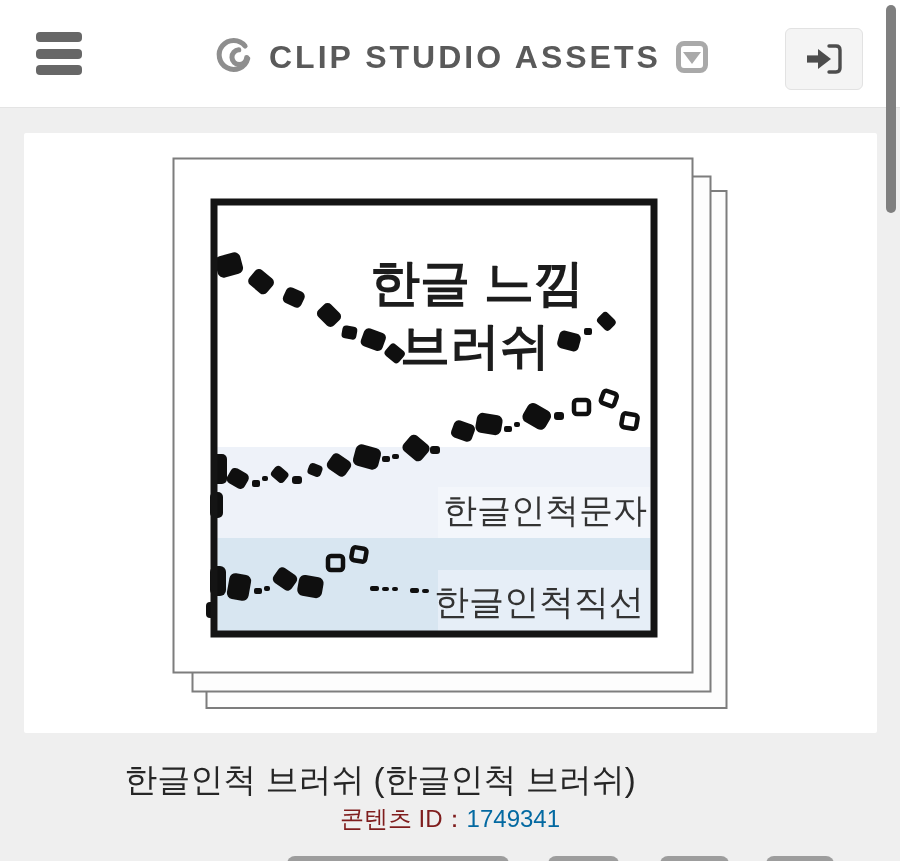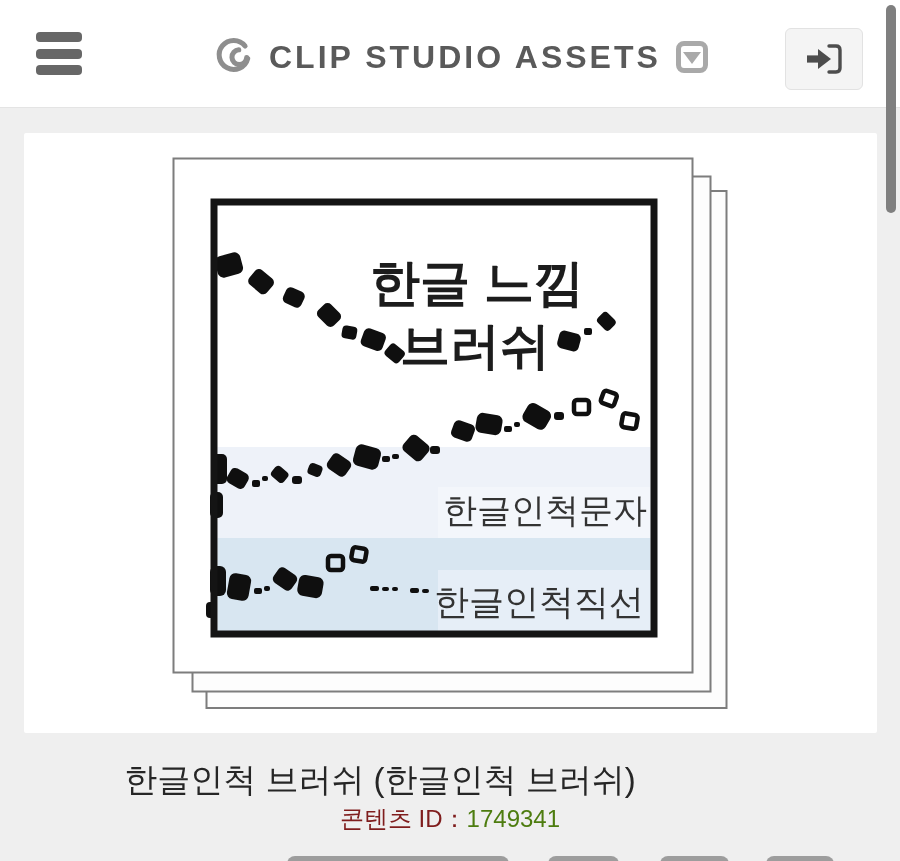--- a/index.html
+++ b/index.html
@@ -58,21 +58,21 @@
 
   .asset-title {
     position:absolute; left:0; top:758px; width:760px;
     text-align:center; font-size:33px; font-weight:500; color:#262626;
   }
   .id-line {
     position:absolute; left:0; top:803px; width:900px;
     text-align:center; font-size:24px;
   }
   .id-label { color:#7f1d1d; }
-  .id-value { color:#4d7c0f; text-decoration:none; cursor:pointer; }
+  .id-value { color:#0369a1; text-decoration:none; cursor:pointer; }
 
   .partial-btn {
     position:absolute; top:856px; height:24px;
     background:#9d9d9d; border-radius:8px;
   }
   .pb1 { left:287px; width:222px; }
   .pb2 { left:548px; width:71px; }
   .pb3 { left:660px; width:69px; }
   .pb4 { left:766px; width:68px; }
 

